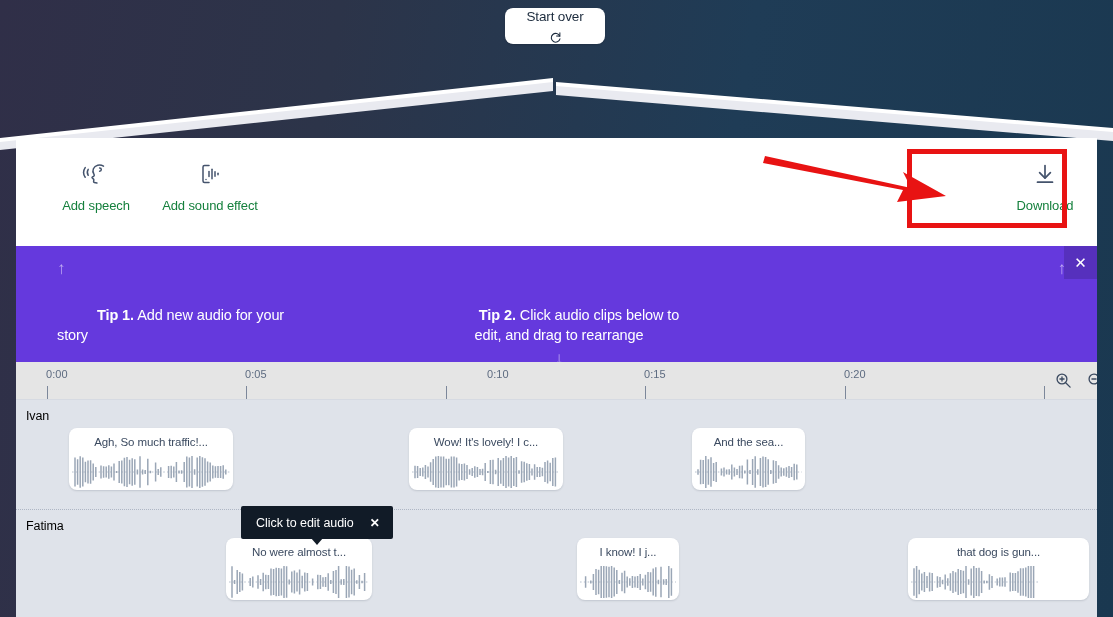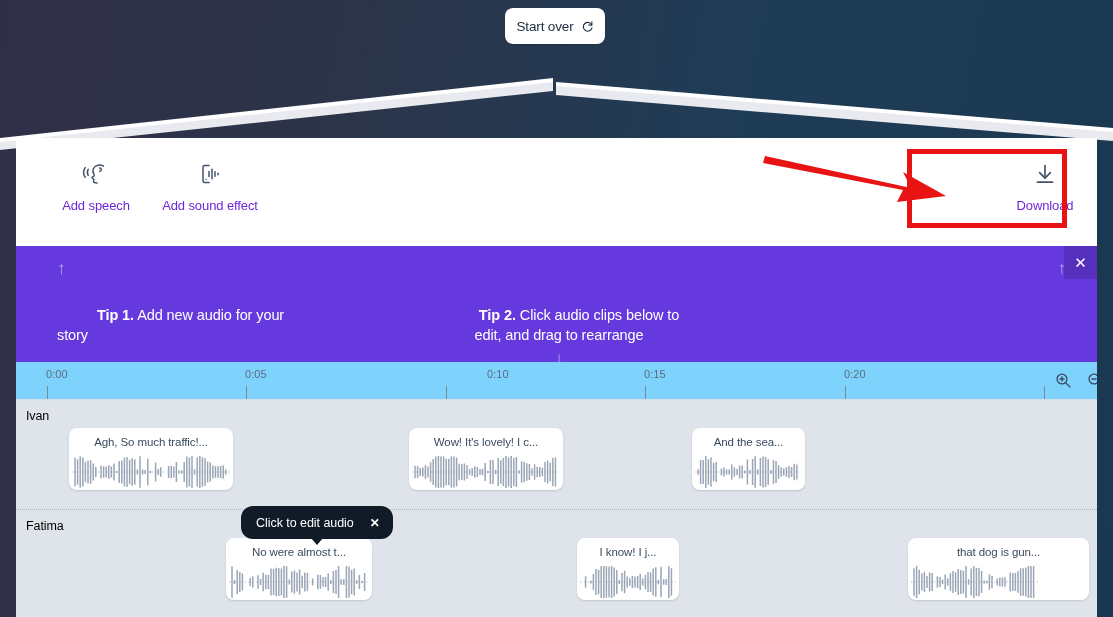--- a/index.html
+++ b/index.html
@@ -36,20 +36,21 @@
     border-radius: 8px;
     display: flex;
     align-items: center;
     justify-content: center;
     gap: 7px;
     color: #1c2b3d;
     font-size: 13.5px;
     letter-spacing: -0.15px;
     cursor: pointer;
     box-shadow: 0 1px 2px rgba(0,0,0,0.15);
+    flex-direction: column;
   }
   .startover .refresh-ico {
     display: inline-block;
     width: 13px;
     height: 13px;
     line-height: 0;
   }
   
   .roof {
     position: absolute;
@@ -86,21 +87,21 @@
     user-select: none;
   }
   .tool-btn .ico {
     height: 30px;
     display: flex;
     align-items: center;
     justify-content: center;
   }
   .tool-btn .lbl {
     font-size: 13px;
-    color: #6d28d9;
+    color: #15803d;
     letter-spacing: -0.1px;
     white-space: nowrap;
   }
   #btn-speech { left: 22px; width: 116px; }
   #btn-sfx    { left: 118px; width: 152px; }
   #btn-play   { left: 900px; width: 70px; }
   #btn-dl     { left: 975px; width: 108px; align-items: center; }
 
   
   .red-box {
@@ -170,21 +171,21 @@
     align-items: center;
     justify-content: center;
     color: #ffffff;
     font-size: 15px;
     cursor: pointer;
   }
   
   .ruler {
     position: relative;
     height: 37px;
-    background: #7dd3fc;
+    background: #e5e5e5;
     border-bottom: 1px solid #d6dae2;
     padding-left: 12px;
   }
   .ruler .tick-label {
     position: absolute;
     top: 6px;
     font-size: 11px;
     color: #5d6b80;
     letter-spacing: 0.1px;
   }
@@ -257,21 +258,21 @@
     height: 32px;
   }
   
   .tooltip {
     position: absolute;
     left: 241px;
     top: 506px;
     height: 33px;
     background: #111b27;
     color: #ffffff;
-    border-radius: 12px;
+    border-radius: 2px;
     display: flex;
     align-items: center;
     gap: 16px;
     padding: 0 13px 0 15px;
     font-size: 12.5px;
     z-index: 30;
     letter-spacing: -0.05px;
   }
   .tooltip .tt-close {
     font-size: 12px;

